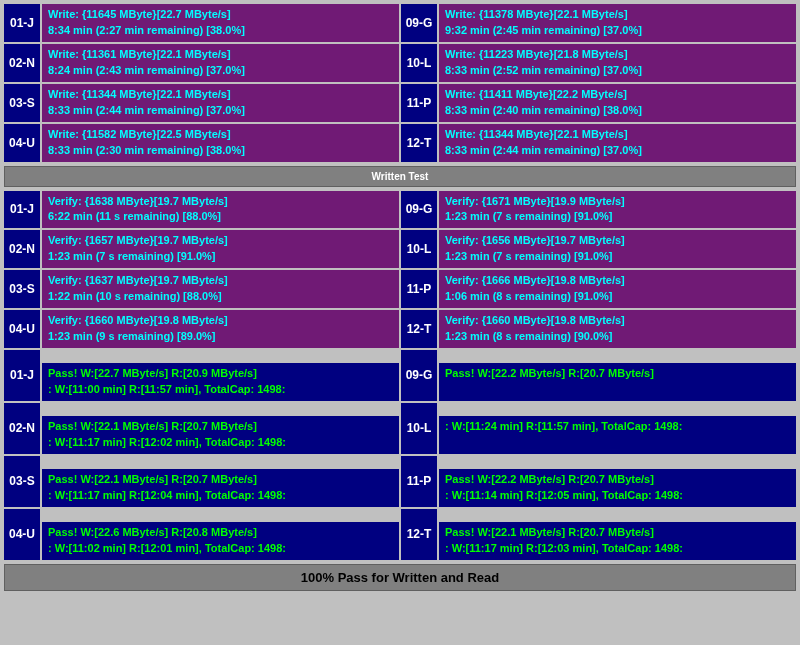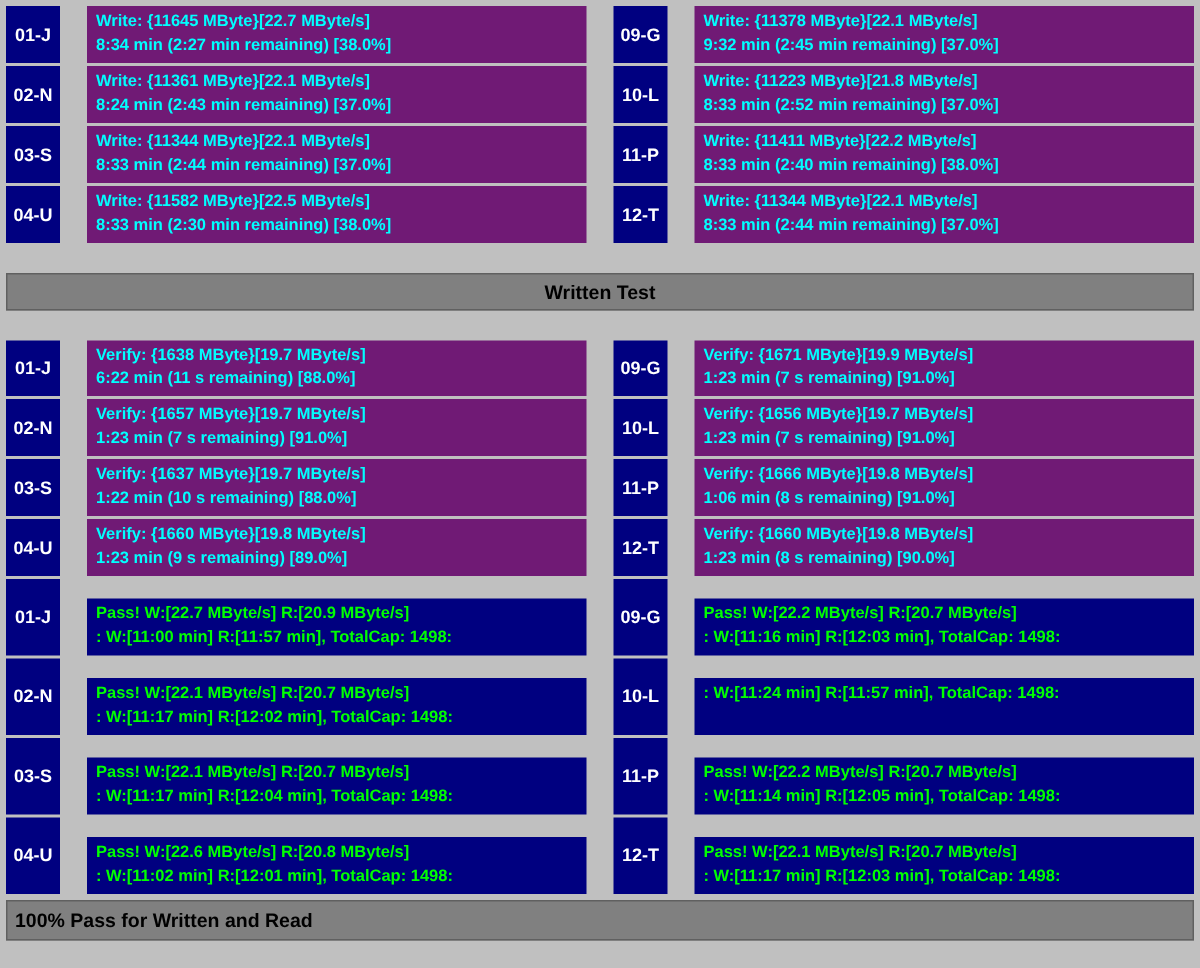--- a/index.html
+++ b/index.html
@@ -14,32 +14,32 @@
       width: 800px;
       background: #c0c0c0;
       padding: 4px;
     }
     .section {
       margin-bottom: 2px;
     }
     .cell-row {
       display: flex;
       align-items: stretch;
-      gap: 18px;
+      gap: 2px;
       margin-bottom: 2px;
       border-radius: 15px;
     }
     .section-header {
       background: #808080;
-      color: #000000;
+      color: #ffffff;
       text-align: center;
       padding: 4px;
-      font-size: 13px;
-      font-weight: bold;
-      margin: 20px 0;
+      font-size: 10px;
+      font-weight: bold;
+      margin: 4px 0;
       border: 1px solid #606060;
     }
     .entry-id {
       background: #000080;
       color: #ffffff;
       font-weight: bold;
       font-size: 12px;
       width: 36px;
       display: flex;
       align-items: center;
@@ -60,20 +60,21 @@
       color: #00ff00;
       padding: 3px 6px;
       font-size: 11px;
       font-weight: bold;
       line-height: 1.45;
       margin-top: 13px;
     }
     .pass-footer {
       background: #808080;
       color: #000000;
+      text-align: center;
       padding: 5px;
       font-size: 13px;
       font-weight: bold;
       margin-top: 4px;
       border: 1px solid #606060;
     }
   </style>
 </head>
 <body>
 
@@ -187,21 +188,20 @@
   <div class="section" id="pass-section">
       <div class="cell-row">
       <div class="entry-id">01-J</div>
       <div class="entry-data pass-cell">
         <div>Pass! W:[22.7 MByte/s] R:[20.9 MByte/s]</div>
         <div>: W:[11:00 min] R:[11:57 min], TotalCap: 1498:</div>
       </div>
       <div class="entry-id">09-G</div>
       <div class="entry-data pass-cell">
         <div>Pass! W:[22.2 MByte/s] R:[20.7 MByte/s]</div>
-        <div>: W:[11:16 min] R:[12:03 min], TotalCap: 1498:</div>
       </div>
     </div>
       <div class="cell-row">
       <div class="entry-id">02-N</div>
       <div class="entry-data pass-cell">
         <div>Pass! W:[22.1 MByte/s] R:[20.7 MByte/s]</div>
         <div>: W:[11:17 min] R:[12:02 min], TotalCap: 1498:</div>
       </div>
       <div class="entry-id">10-L</div>
       <div class="entry-data pass-cell">

